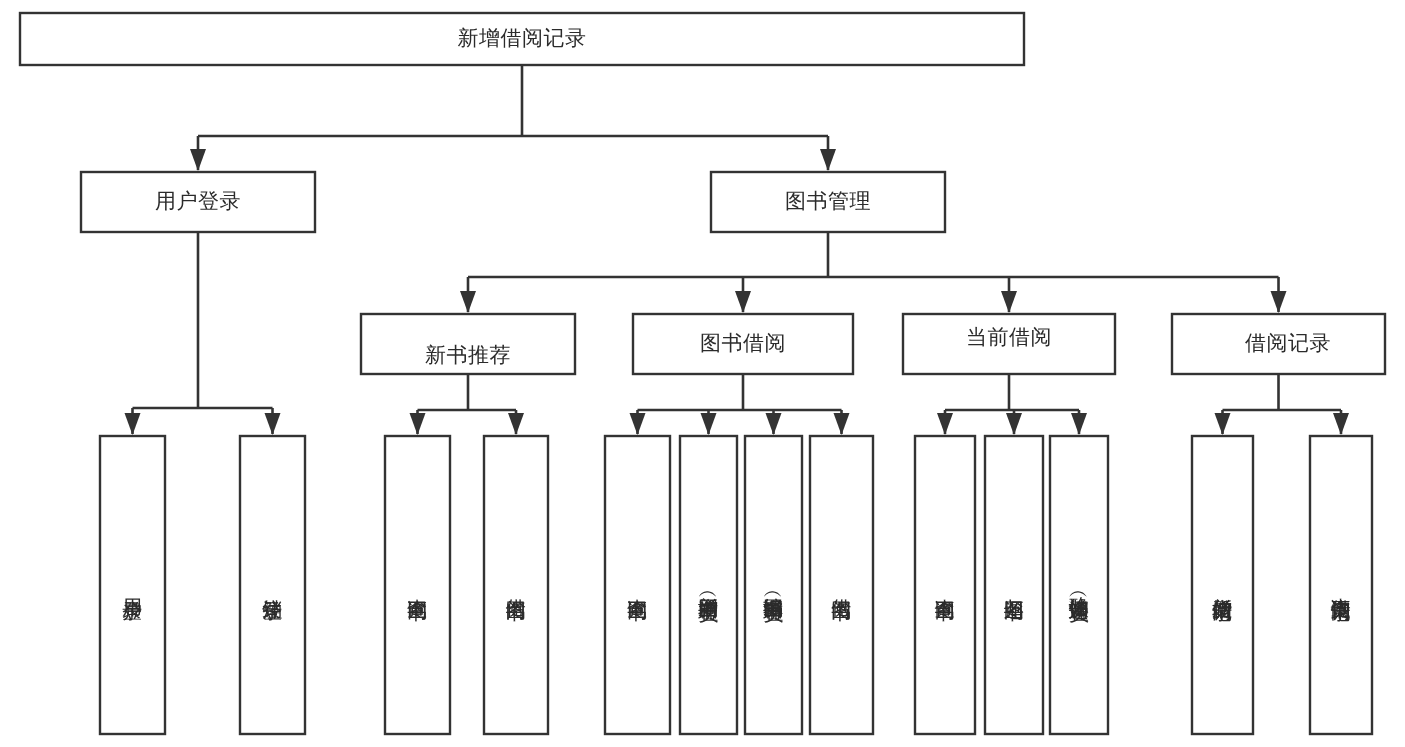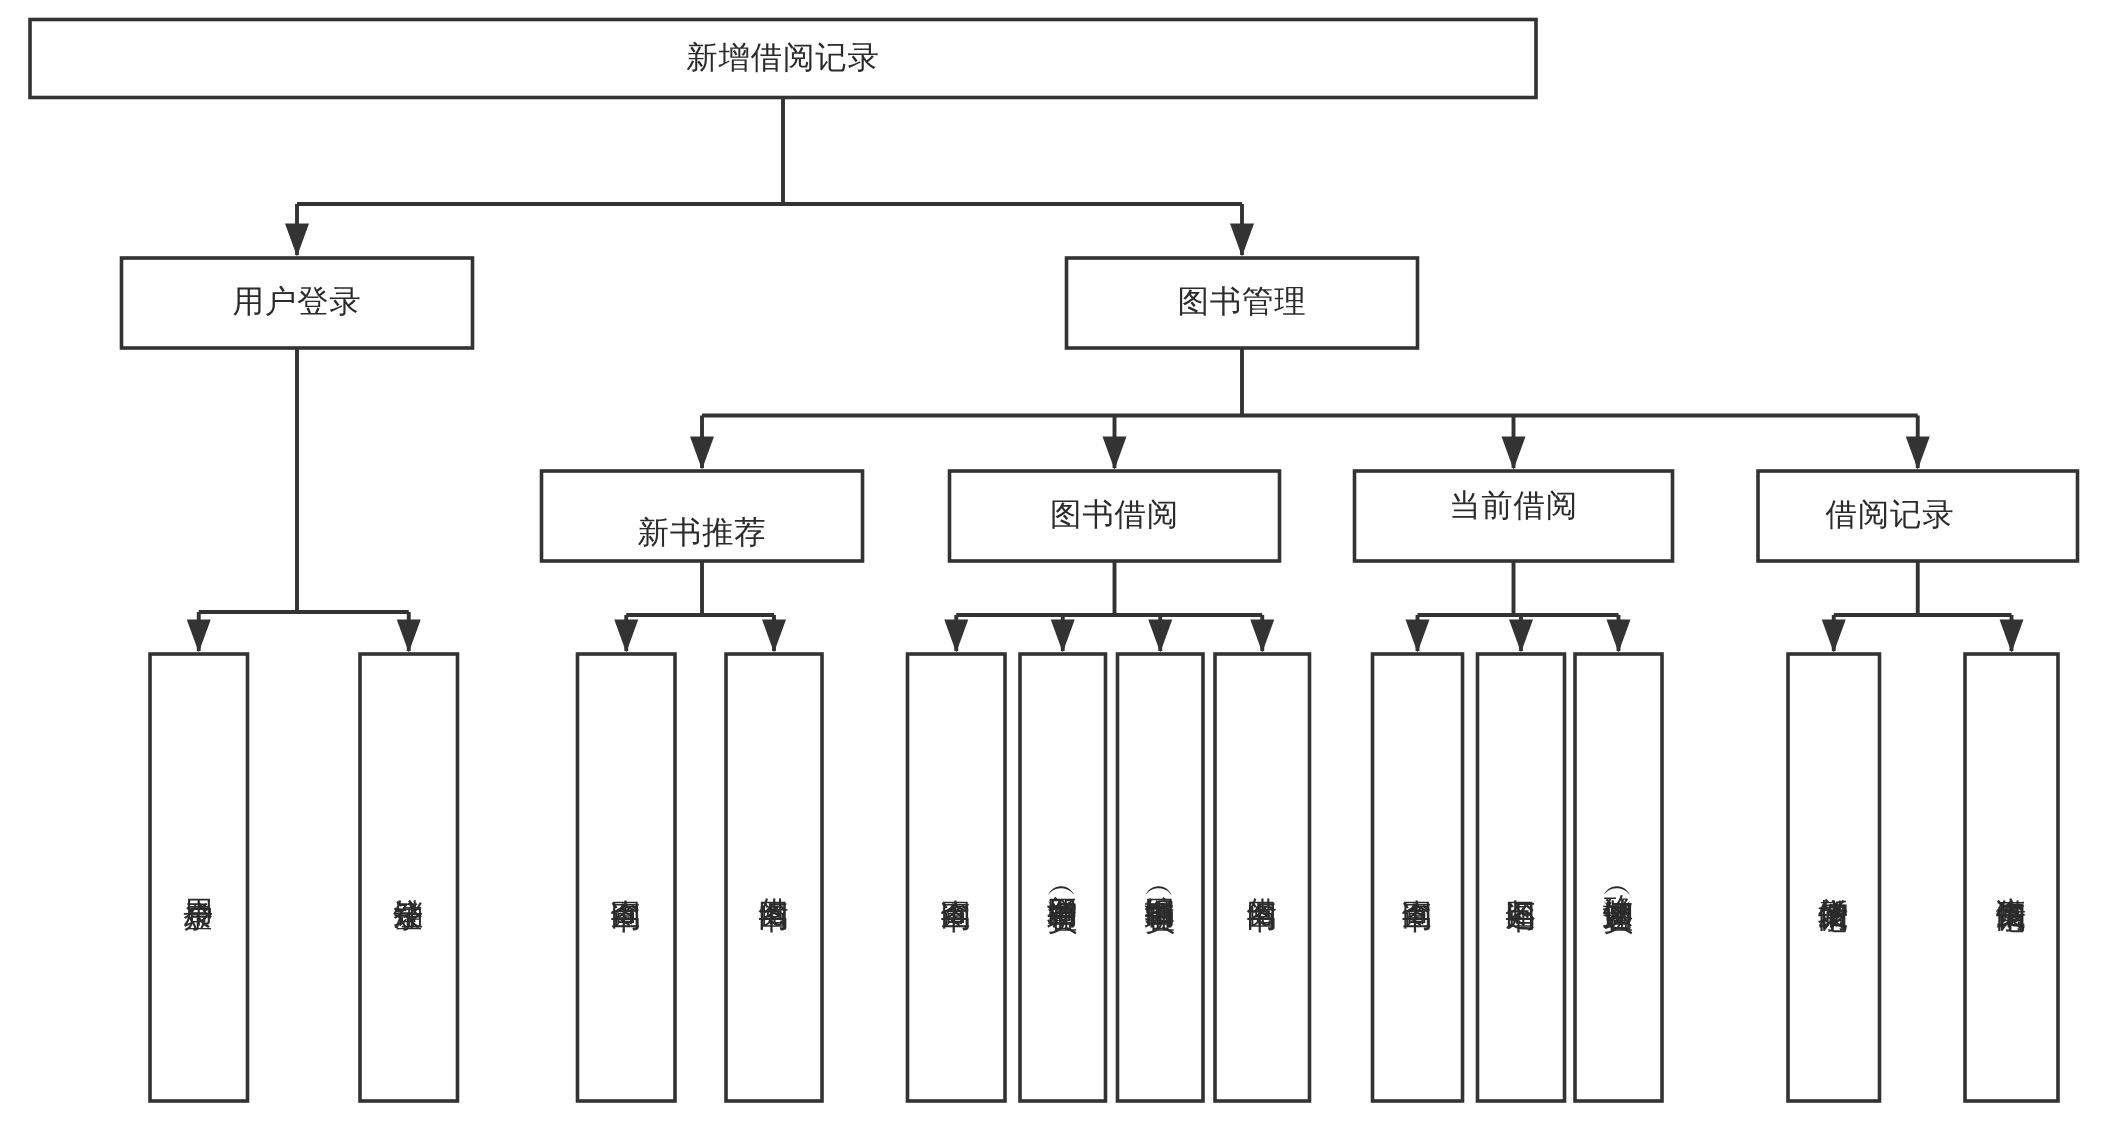--- a/index.html
+++ b/index.html
@@ -160,21 +160,21 @@
       </g>
   </svg>
 
   <div id="label-layer">
       <div class="node-label-h" style="left: 20px; top: 13px; width: 1004px; height: 52px;">新增借阅记录</div>
       <div class="node-label-h" style="left: 81px; top: 172px; width: 234px; height: 60px;">用户登录</div>
       <div class="node-label-h" style="left: 711px; top: 172px; width: 234px; height: 60px;">图书管理</div>
       <div class="node-label-h" style="left: 361px; top: 326px; width: 214px; height: 60px;">新书推荐</div>
       <div class="node-label-h" style="left: 633px; top: 314px; width: 220px; height: 60px;">图书借阅</div>
       <div class="node-label-h" style="left: 903px; top: 314px; width: 212px; height: 48px;">当前借阅</div>
-      <div class="node-label-h" style="left: 1172px; top: 314px; width: 176px; height: 60px;">借阅记录</div>
+      <div class="node-label-h" style="left: 1172px; top: 314px; width: 176px; height: 60px; padding-left: 28px;">借阅记录</div>
       <div class="node-label-v" style="left: 100px; top: 436px; width: 65px; height: 298px;">用户登录</div>
       <div class="node-label-v" style="left: 240px; top: 436px; width: 65px; height: 298px;">注销登录</div>
       <div class="node-label-v" style="left: 385px; top: 436px; width: 65px; height: 298px;">查询图书</div>
       <div class="node-label-v" style="left: 484px; top: 436px; width: 64px; height: 298px;">借阅图书</div>
       <div class="node-label-v" style="left: 605px; top: 436px; width: 65px; height: 298px;">查询图书</div>
       <div class="node-label-v" style="left: 680px; top: 436px; width: 57px; height: 298px;">新增图书（管理员）</div>
       <div class="node-label-v" style="left: 745px; top: 436px; width: 57px; height: 298px;">编辑图书（管理员）</div>
       <div class="node-label-v" style="left: 810px; top: 436px; width: 63px; height: 298px;">借阅图书</div>
       <div class="node-label-v" style="left: 915px; top: 436px; width: 60px; height: 298px;">查询图书</div>
       <div class="node-label-v" style="left: 985px; top: 436px; width: 58px; height: 298px;">归还图书</div>

